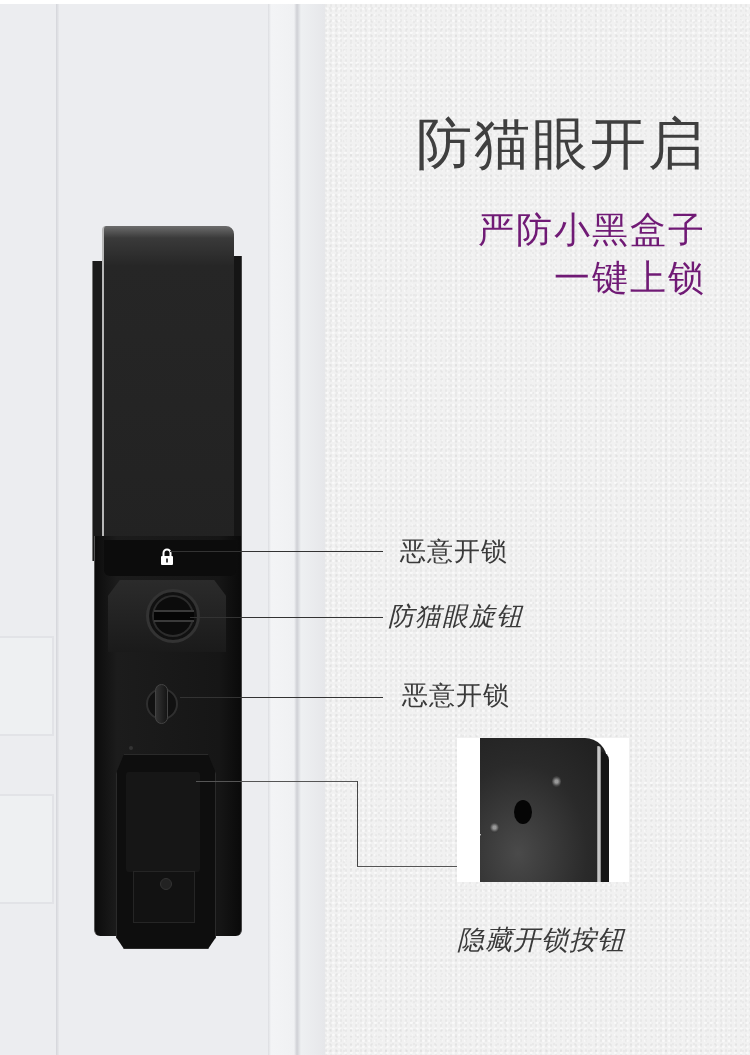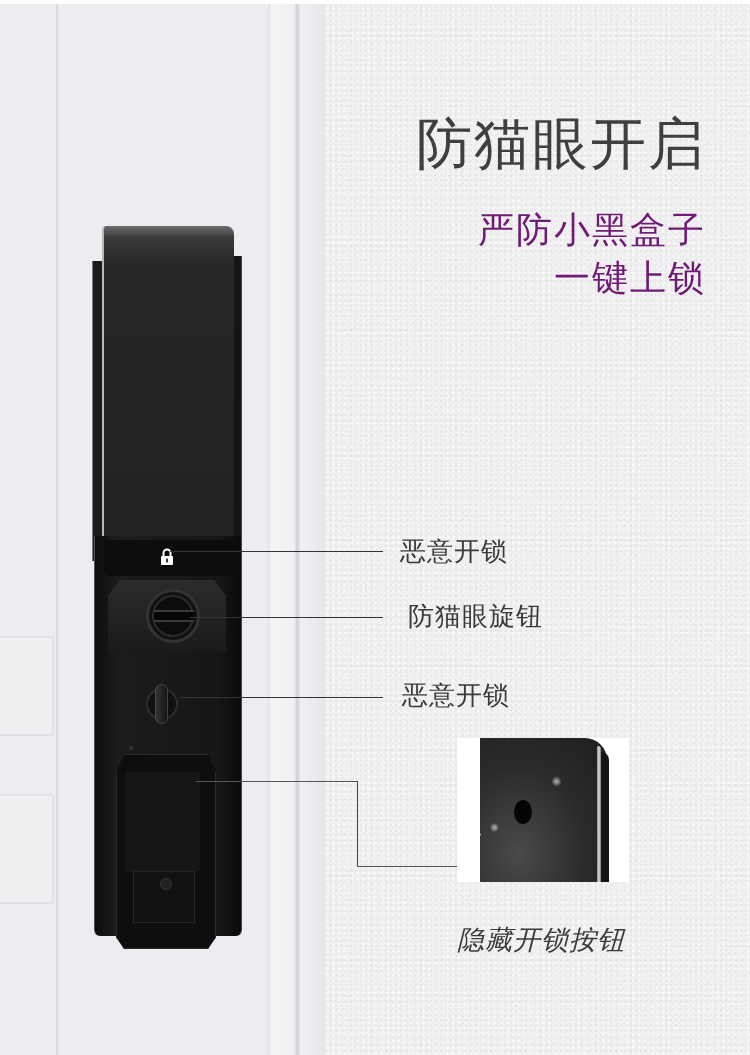--- a/index.html
+++ b/index.html
@@ -184,21 +184,21 @@
 </div>
 
 <div class="callout-line" style="left:170px; top:551px; width:213px;"></div>
 <div class="callout-line" style="left:190px; top:617px; width:193px;"></div>
 <div class="callout-line" style="left:180px; top:697px; width:203px;"></div>
 <div class="callout-line" style="left:196px; top:781px; width:161px; background:#555;"></div>
 <div class="callout-vline" style="left:357px; top:781px; height:85px;"></div>
 <div class="callout-line" style="left:357px; top:866px; width:100px; background:#555;"></div>
 
 <div class="callout-label" style="left:400px; top:538px;">恶意开锁</div>
-<div class="callout-label" style="left:408px; top:603px;">防猫眼旋钮</div>
+<div class="callout-label" style="left:388px; top:603px;font-style:italic;">防猫眼旋钮</div>
 <div class="callout-label" style="left:402px; top:682px;">恶意开锁</div>
 
 <div class="inset">
   <div class="inset-plate"></div>
   <div class="inset-rim"></div>
   <div class="inset-edge"></div>
   <div class="inset-cut"></div>
   <div class="inset-hole"></div>
   <div class="inset-screw" style="left:95px; top:38px;"></div>
   <div class="inset-screw" style="left:33px; top:84px;"></div>

